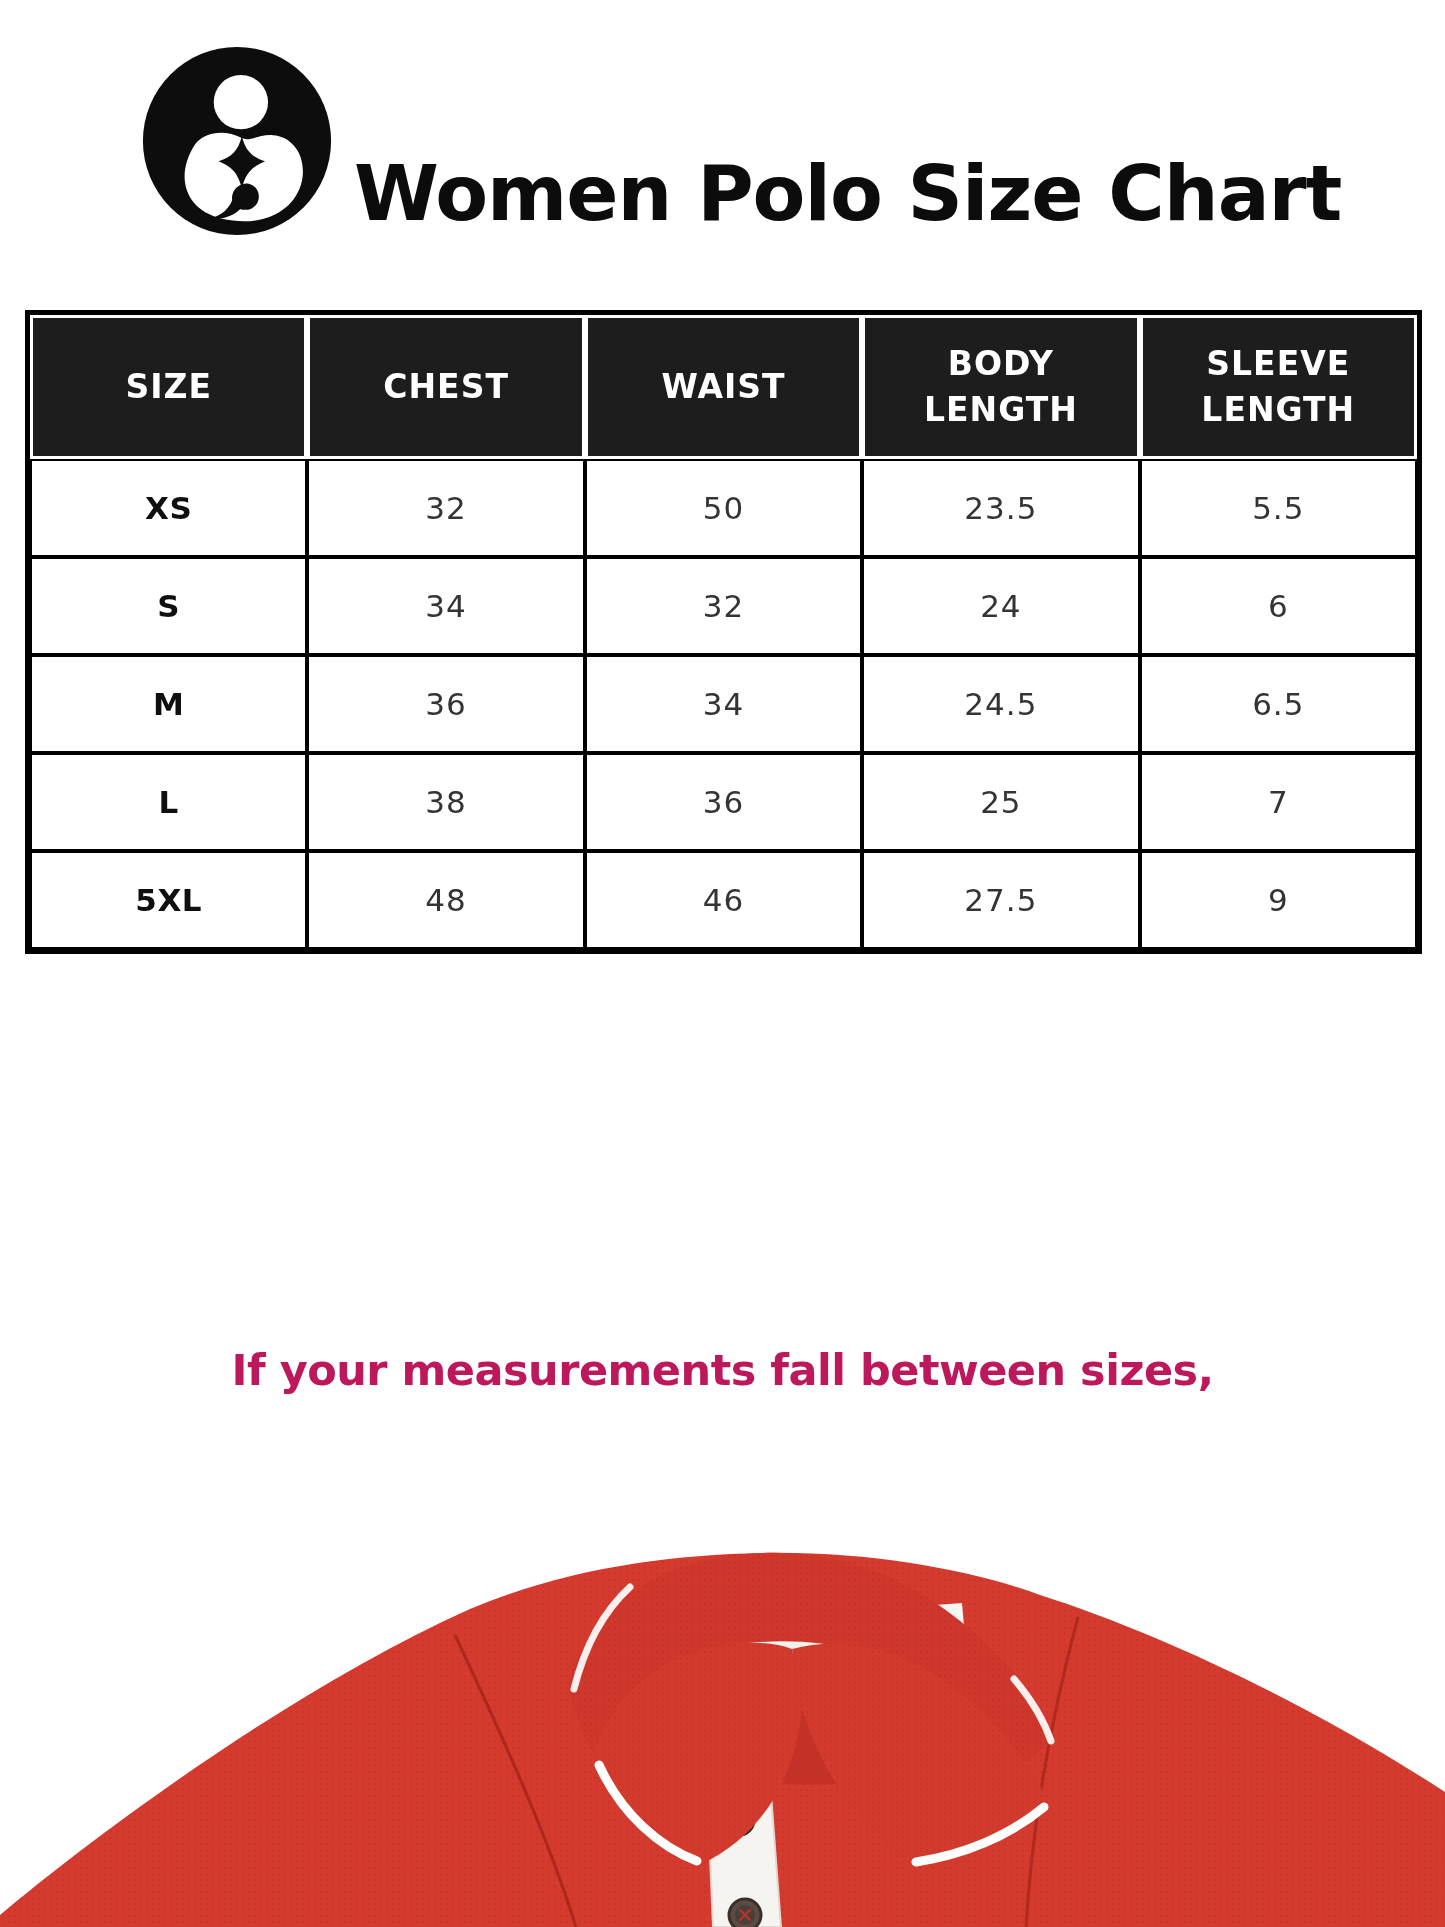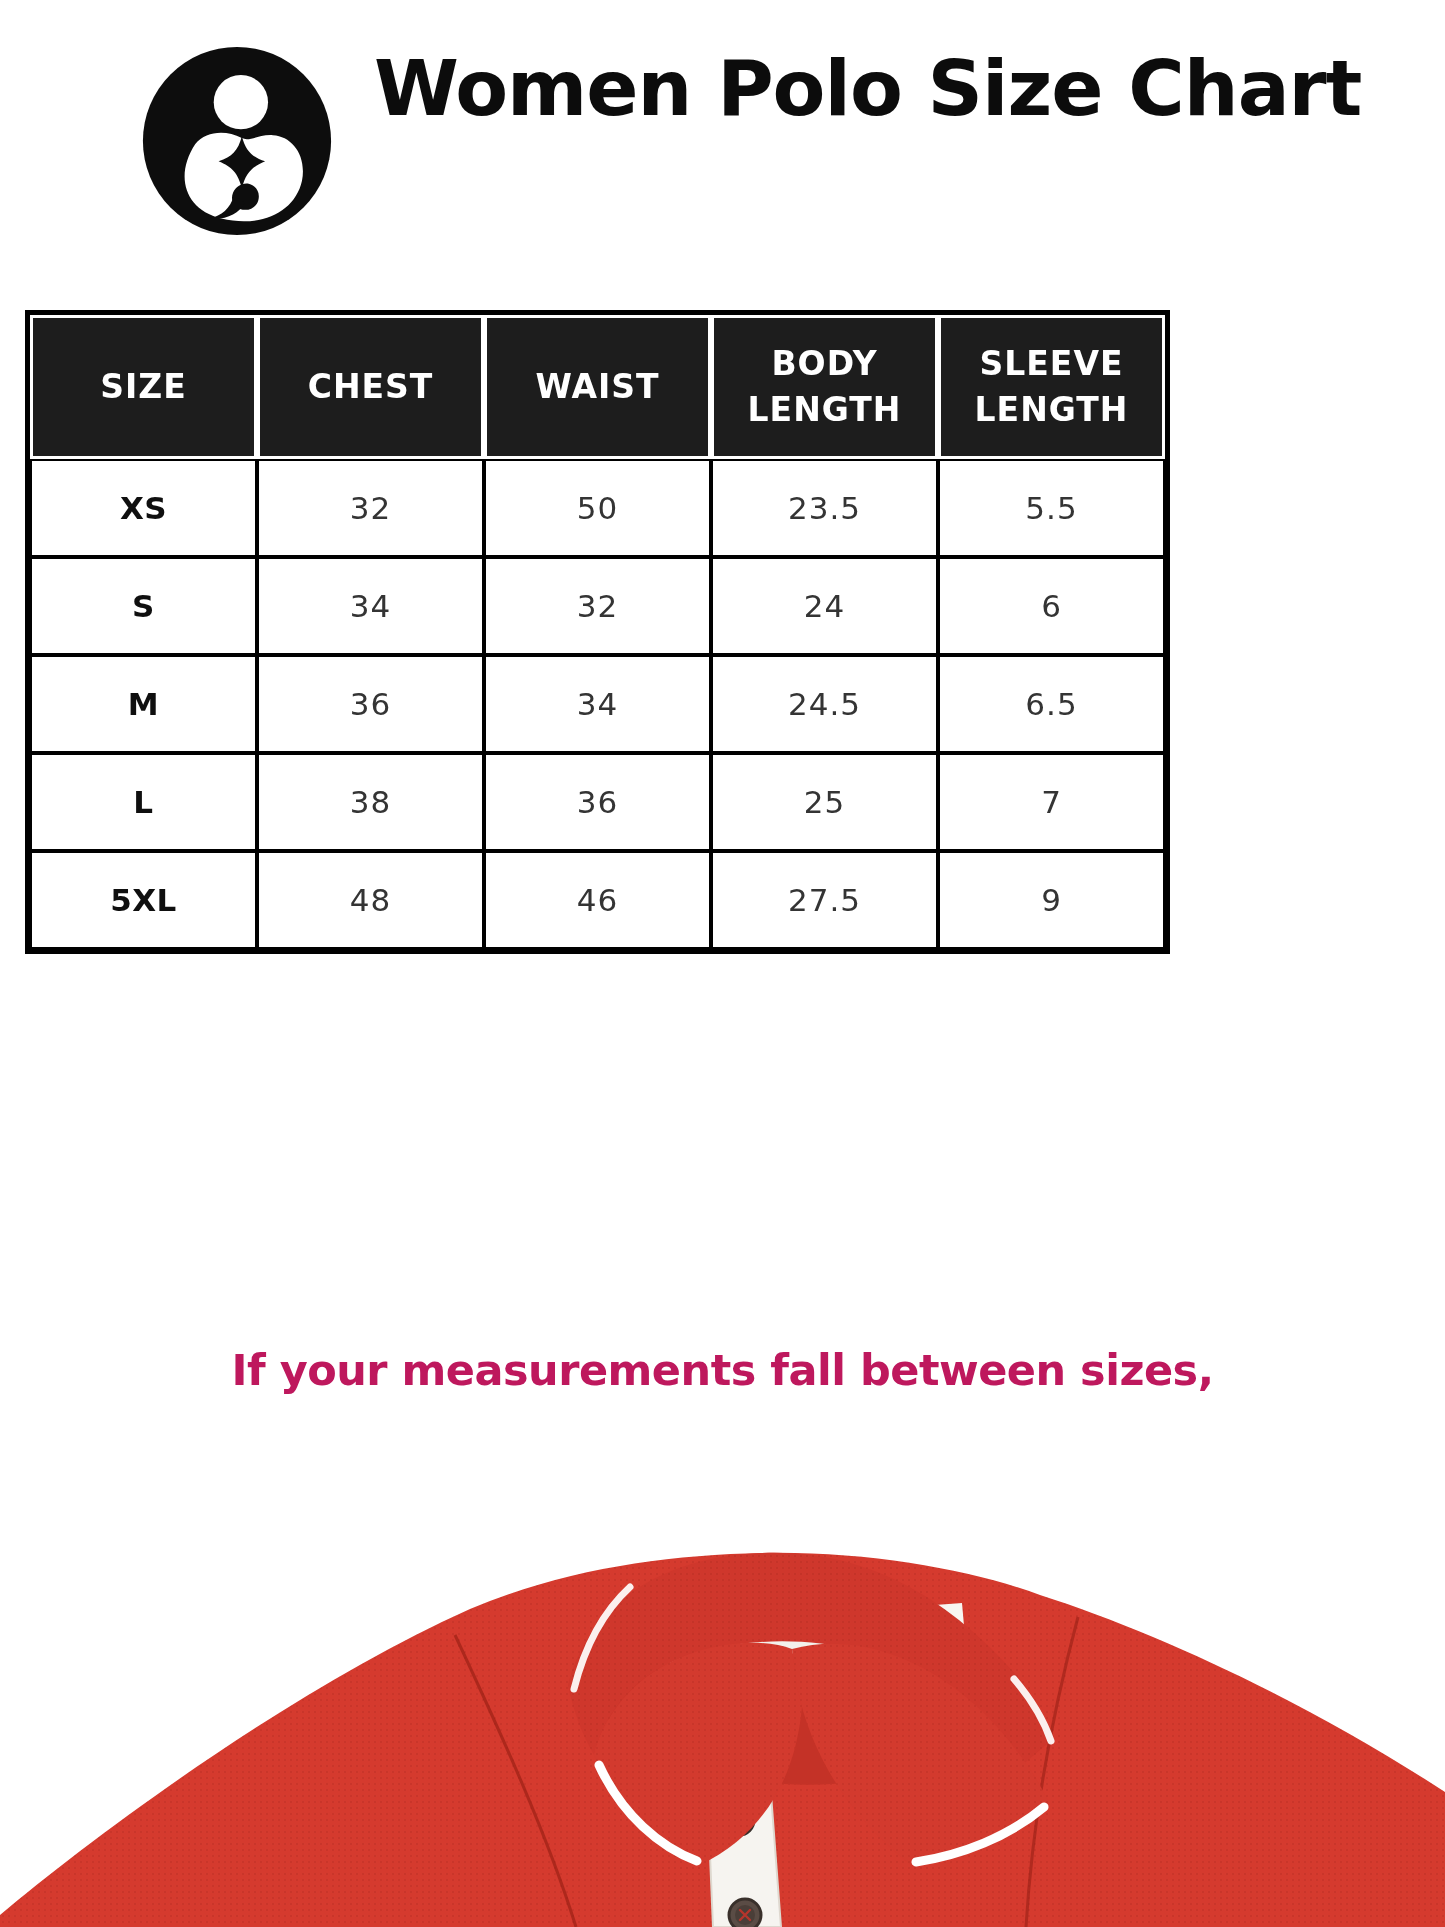--- a/index.html
+++ b/index.html
@@ -10,38 +10,38 @@
     background: #ffffff;
     font-family: "DejaVu Sans", "Liberation Sans", sans-serif;
     overflow: hidden;
   }
 
   
   .brand-header {
     position: absolute;
     top: 44px; left: 140px;
     display: flex;
-    align-items: flex-start;
-    gap: 40px;
+    align-items: flex-end;
+    gap: 20px;
   }
   .brand-logo svg { width: 194px; height: 194px; display: block; }
   .page-title {
     margin: 0;
     font-size: 77px;
     font-weight: 800;
     letter-spacing: -1px;
     color: #0c0c0c;
     white-space: nowrap;
   }
 
   
   .size-table {
     position: absolute;
     top: 310px; left: 25px;
-    width: 1145px;
+    width: 1397px;
     border: 5px solid #000;
     border-collapse: separate;
     border-spacing: 0;
     table-layout: fixed;
     text-align: center;
   }
   .size-table th {
     background: #1d1d1d;
     color: #ffffff;
     border: 3px solid #ffffff;

